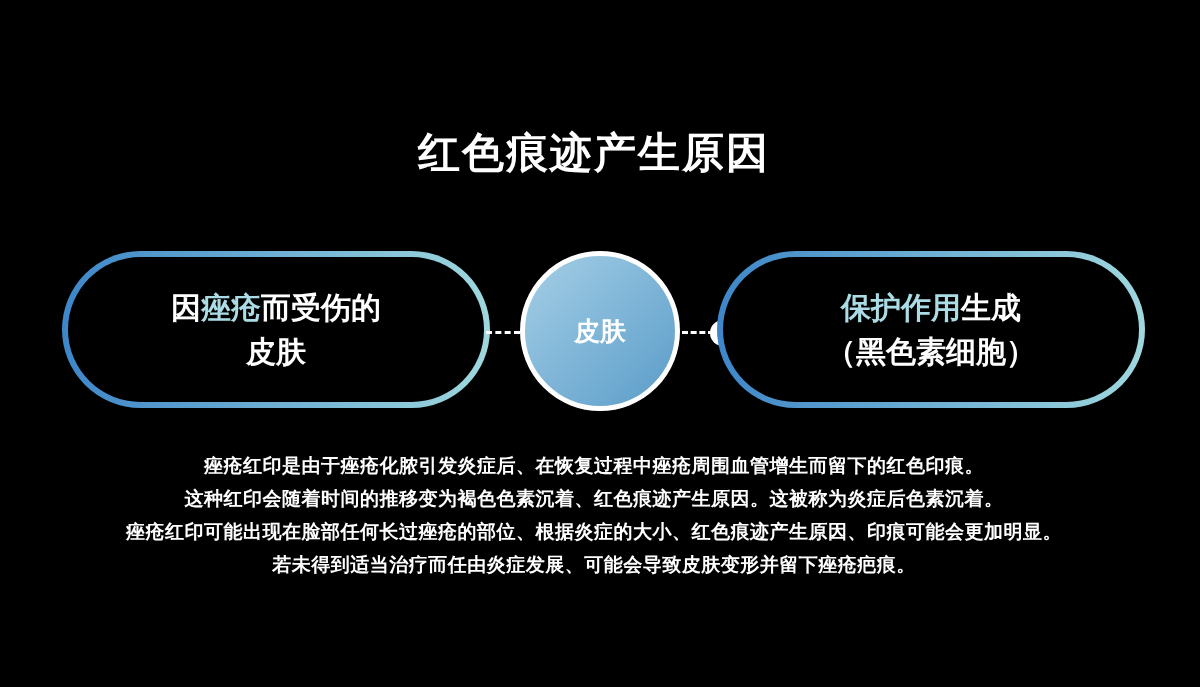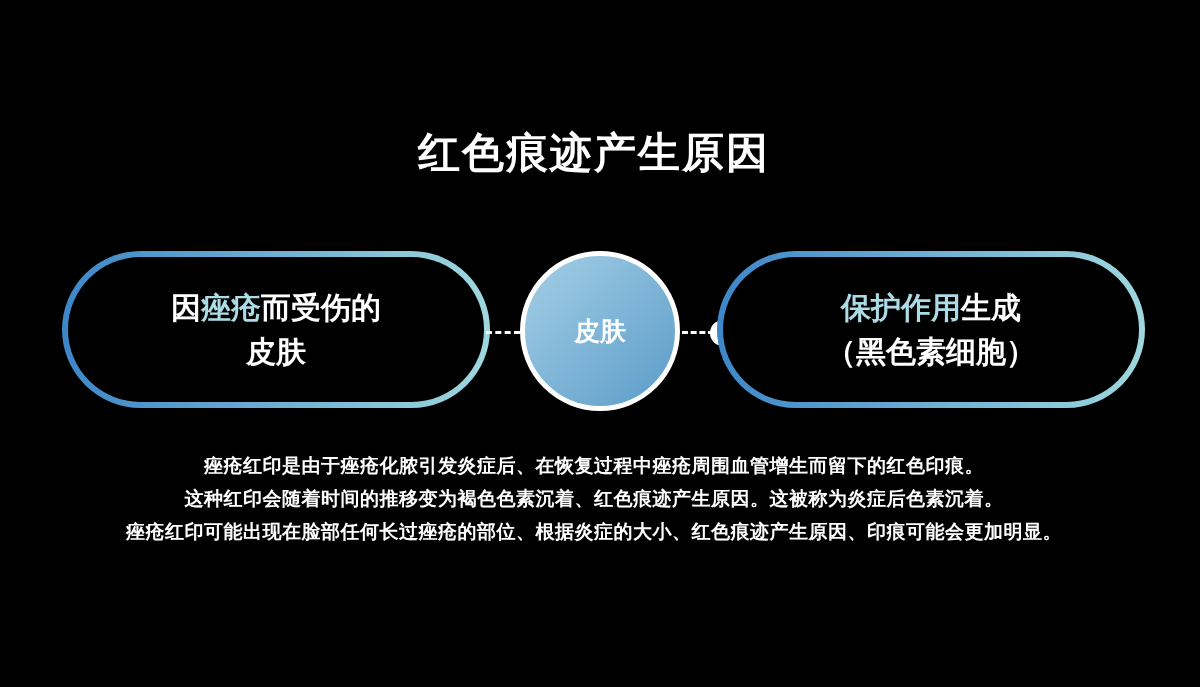--- a/index.html
+++ b/index.html
@@ -150,15 +150,16 @@
         <div>（黑色素细胞）</div>
       </div>
     </div>
 
   </div>
 
   <div class="description">
     <p>痤疮红印是由于痤疮化脓引发炎症后、在恢复过程中痤疮周围血管增生而留下的红色印痕。</p>
     <p>这种红印会随着时间的推移变为褐色色素沉着、红色痕迹产生原因。这被称为炎症后色素沉着。</p>
     <p>痤疮红印可能出现在脸部任何长过痤疮的部位、根据炎症的大小、红色痕迹产生原因、印痕可能会更加明显。</p>
+    <p>若未得到适当治疗而任由炎症发展、可能会导致皮肤变形并留下痤疮疤痕。</p>
   </div>
 
 </div>
 
 </body></html>

